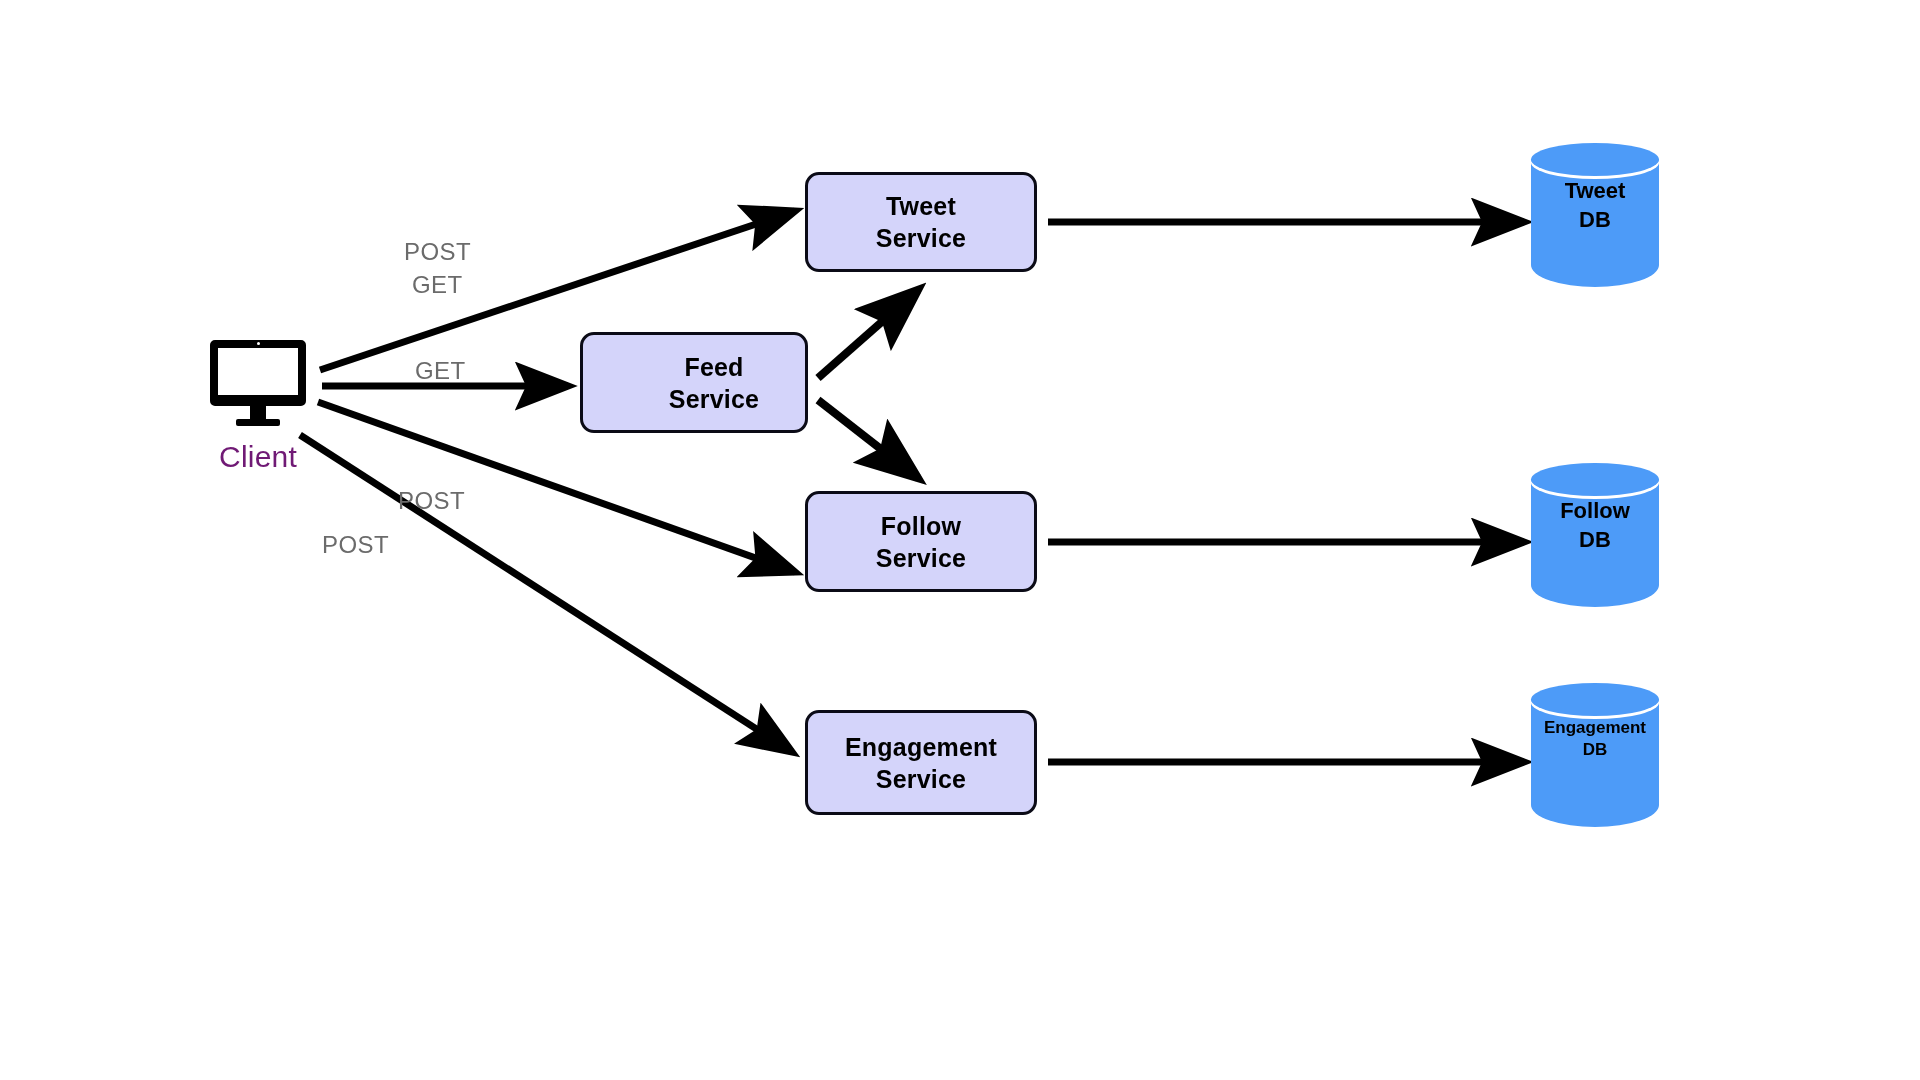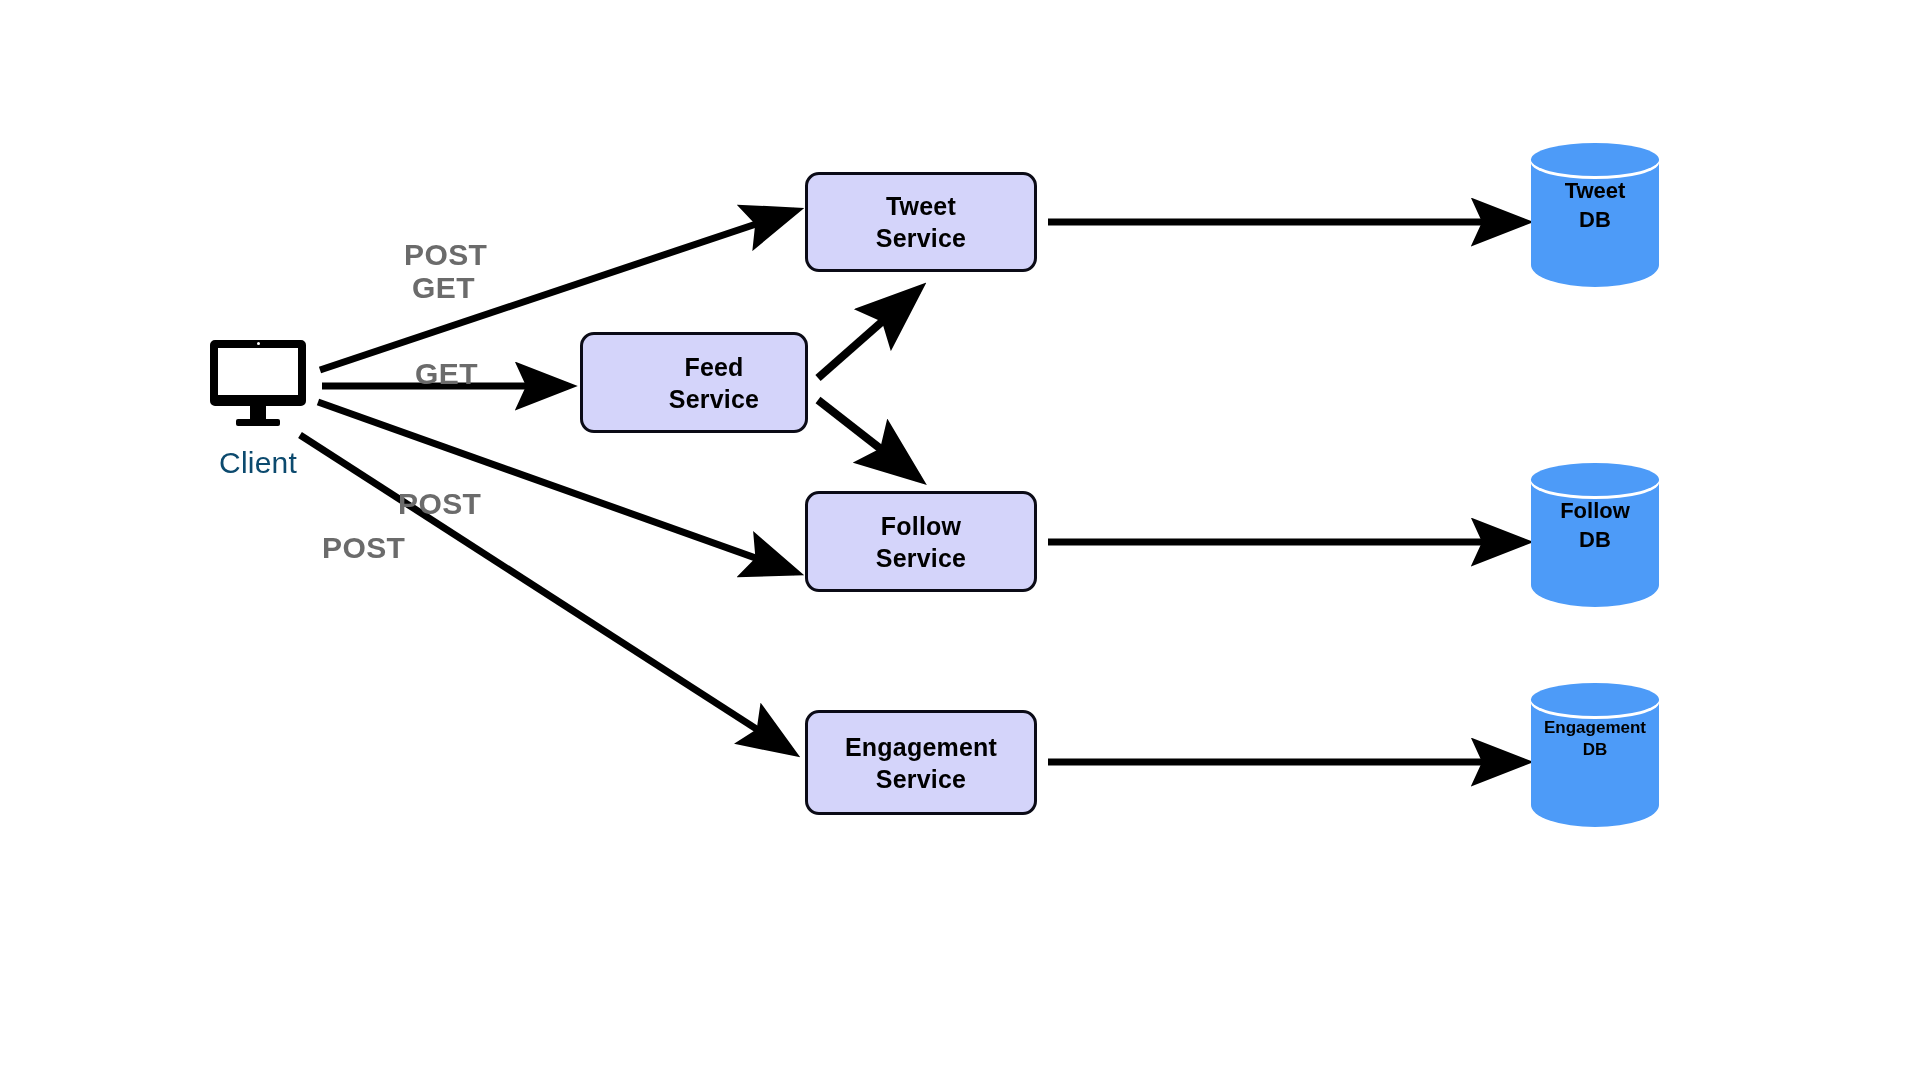--- a/index.html
+++ b/index.html
@@ -123,33 +123,32 @@
   .client .base {
     width: 44px;
     height: 7px;
     background: #000000;
     border-radius: 2px;
     margin: 0 auto;
   }
   .client .client-label {
     text-align: center;
     font-size: 30px;
-    color: #0c4a6e;
-    margin-top: 20px;
+    color: #701a75;
+    margin-top: 14px;
     letter-spacing: .2px;
   }
 
   
   .verb {
     position: absolute;
     color: #6b6b6b;
-    font-size: 30px;
+    font-size: 24px;
     letter-spacing: .4px;
     white-space: nowrap;
-    font-weight: bold;
   }
 </style>
 </head>
 <body>
 
 <div id="canvas">
 
   <svg id="edges" viewBox="0 0 1920 1080">
     <defs>
       <marker id="ah" markerWidth="9" markerHeight="7" refX="7.6" refY="3.5" orient="auto" markerUnits="strokeWidth">

